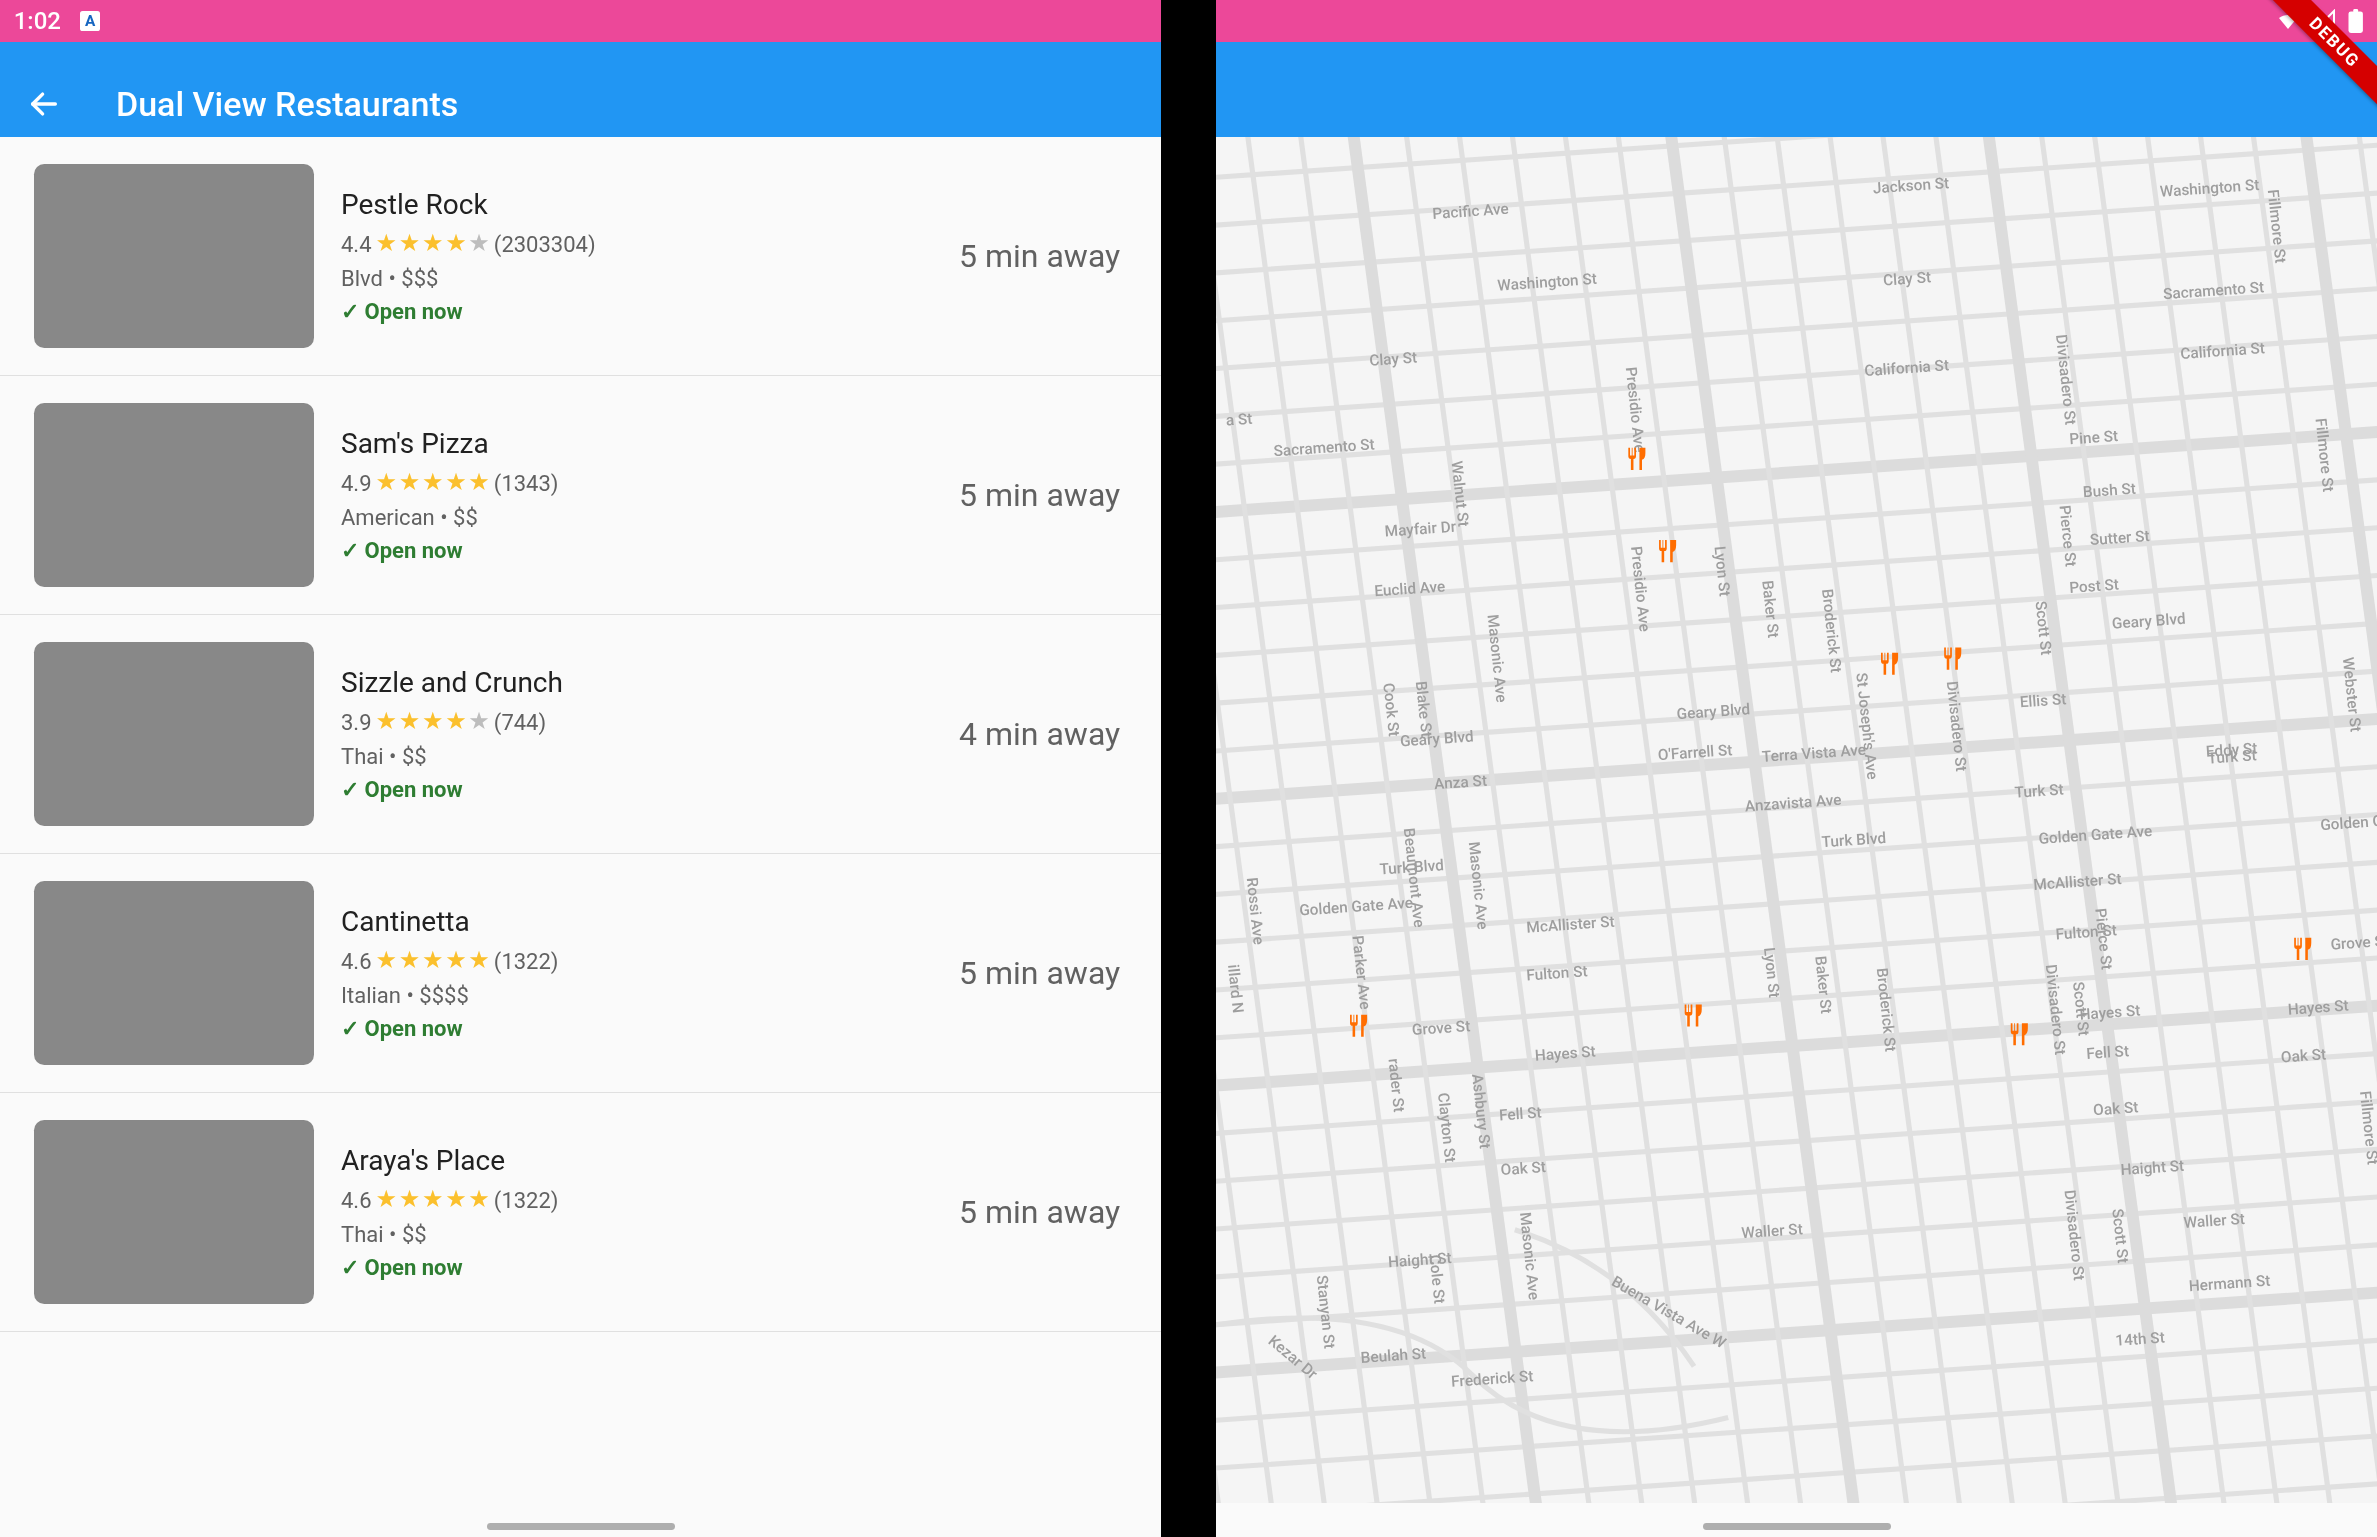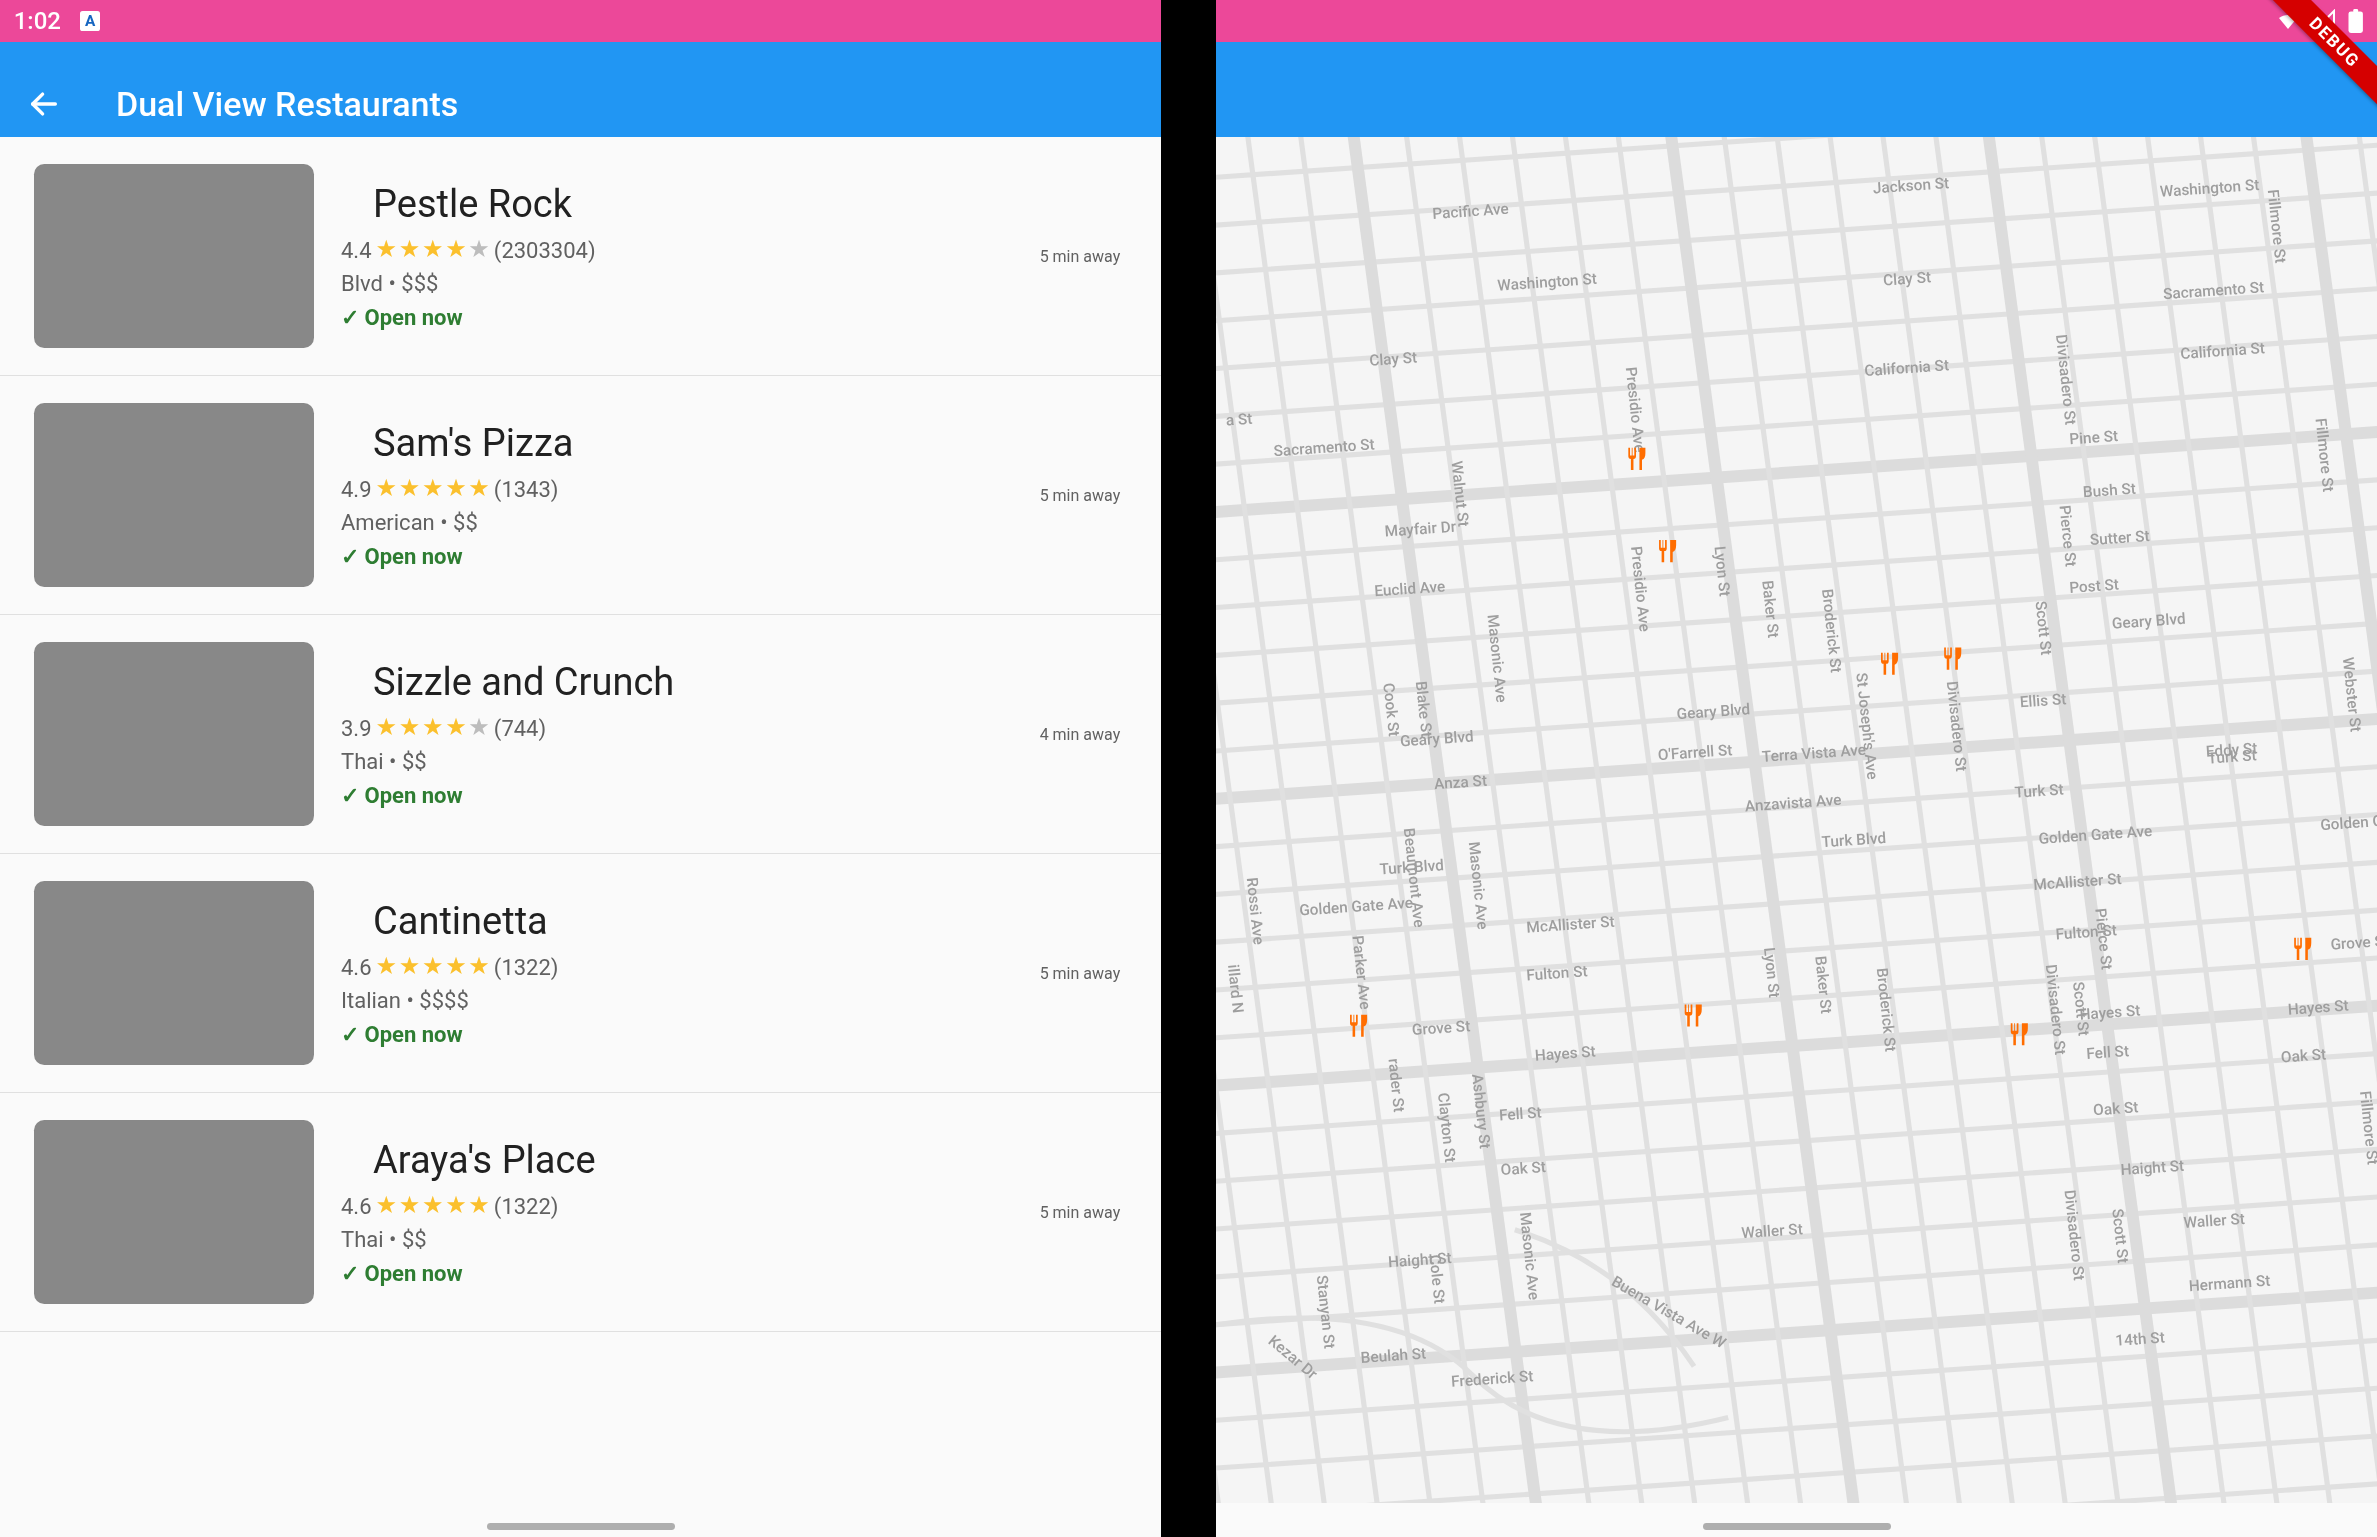--- a/index.html
+++ b/index.html
@@ -72,28 +72,28 @@
   background-size: cover;
   background-position: center;
 }
 .card .body {
   padding-left: 27px;
   flex: 1;
   display: flex;
   flex-direction: column;
   gap: 8.5px;
 }
-.card .name { font-size: 38px; color: #212121; font-weight: 400; margin-left: 32px; }
+.card .name { font-size: 28px; color: #212121; font-weight: 400; }
 .card .line { font-size: 22px; color: #616161; display: flex; align-items: flex-end; gap: 4px; }
 .stars { display: inline-flex; gap: 1.7px; }
 .star { color: #fbc02d; font-size: 24px; }
 .star.grey { color: #bdbdbd; }
 .open { color: #2e7d32; font-size: 22px; font-weight: bold; }
 .open .chk { color: #2e7d32; margin-right: 5.1px; }
-.dist { font-size: 16px; color: #616161; padding-right: 6.8px; white-space: nowrap; }
+.dist { font-size: 32px; color: #616161; padding-right: 6.8px; white-space: nowrap; }
 
 
 .img0 { background: radial-gradient(circle at 30% 30%, #7a5a3a, #2b1b10 70%); }
 .img1 { background: radial-gradient(circle at 50% 50%, #f7c66a, #b5551e 80%); }
 .img2 { background: radial-gradient(circle at 40% 40%, #6b8b4e, #3a3a2a 80%); }
 .img3 { background: radial-gradient(circle at 50% 50%, #d9d2c5, #4a3a2a 80%); }
 .img4 { background: linear-gradient(180deg, #556b5a 0%, #a08c6b 60%, #6b5a3a 100%); }
 
 
 .map-body {

